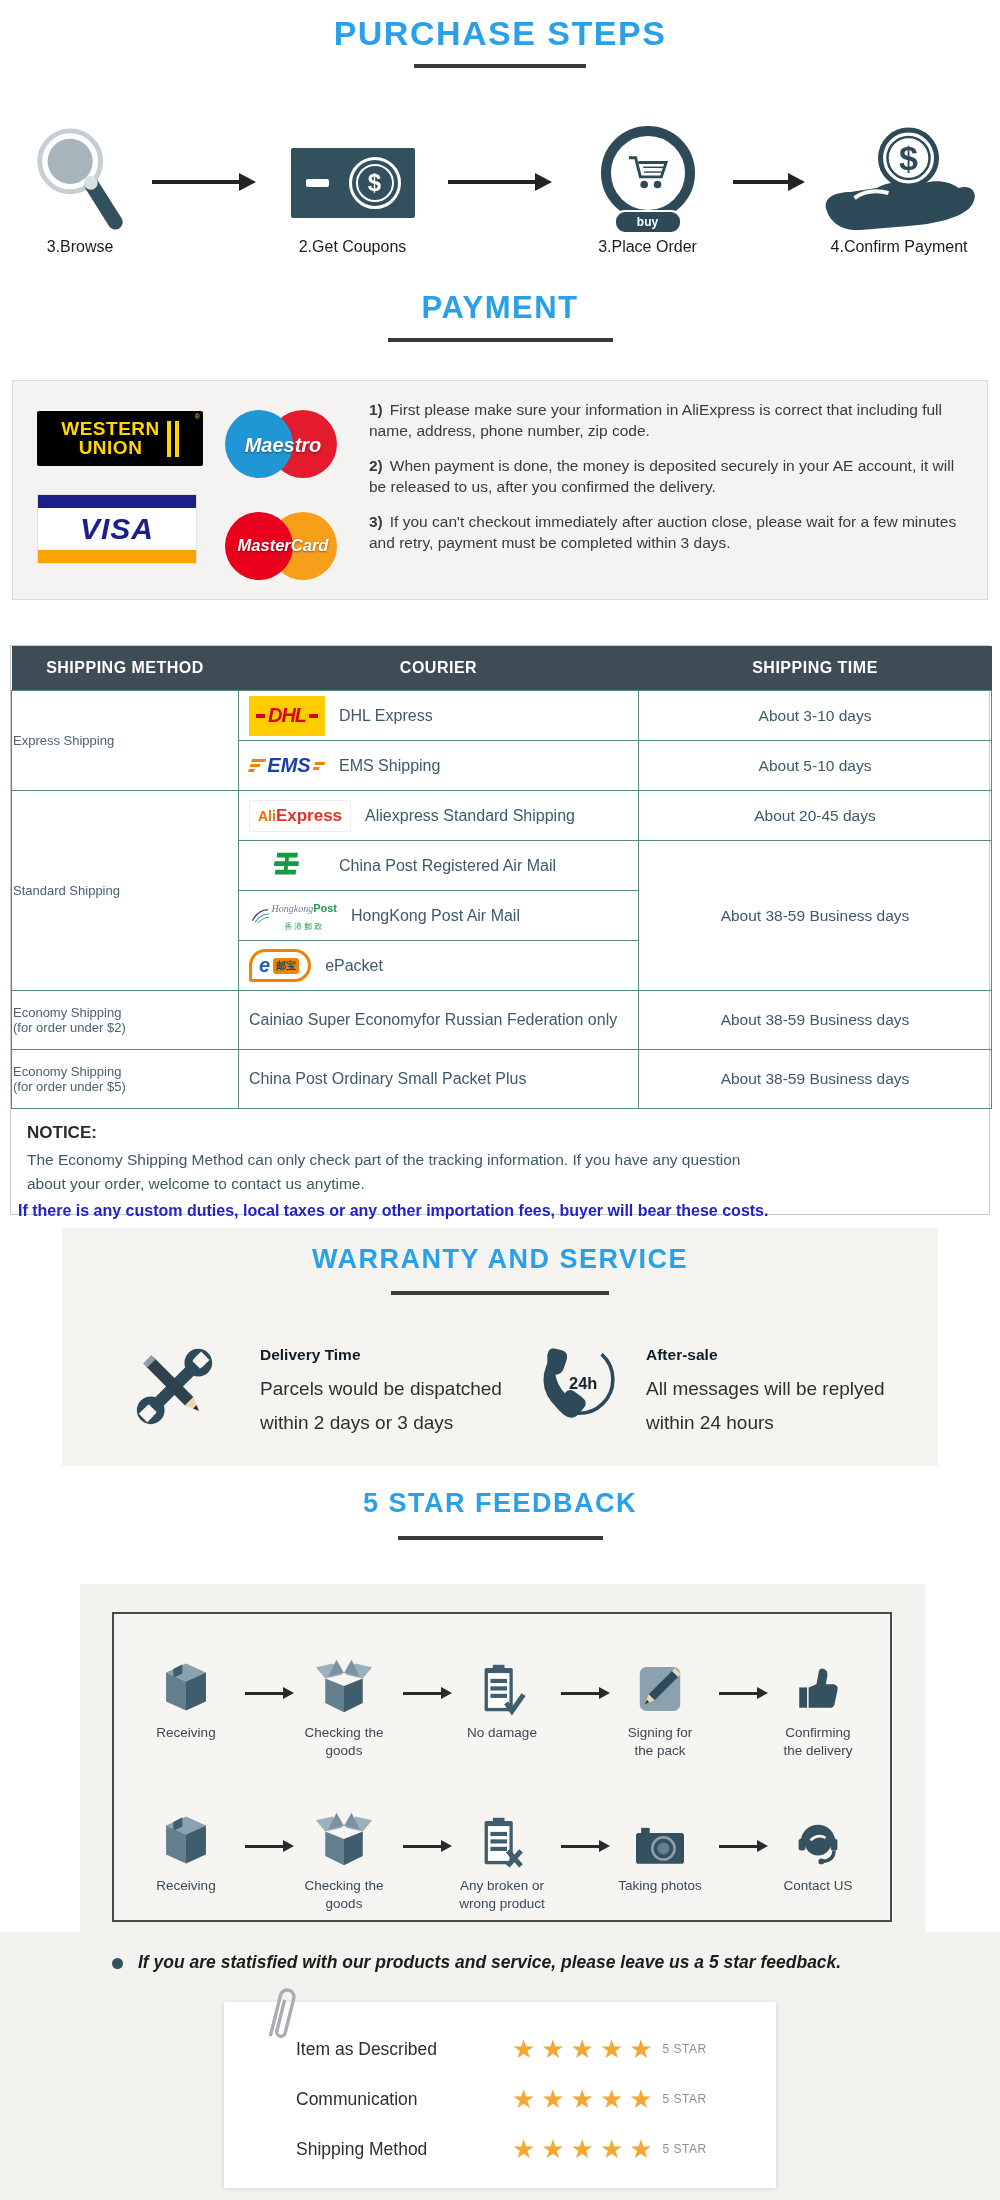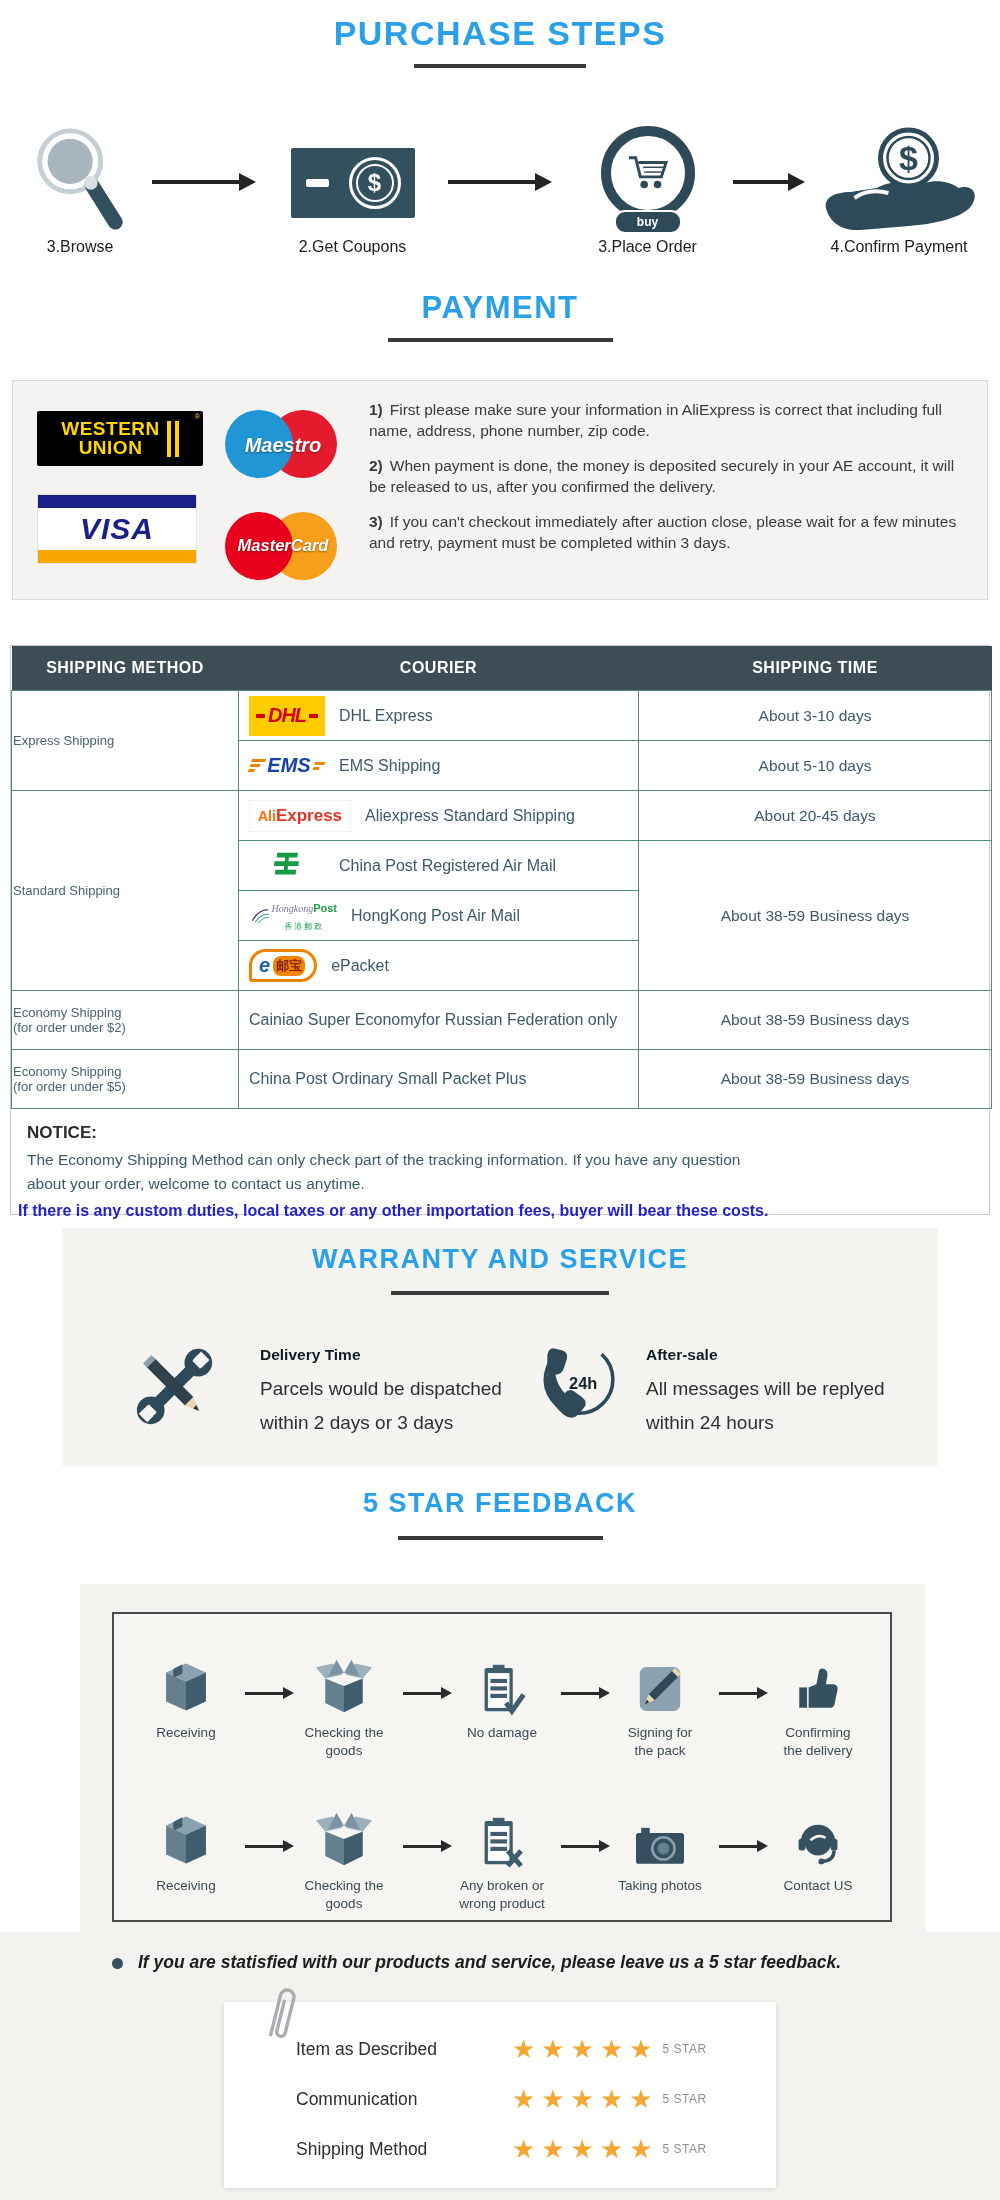--- a/index.html
+++ b/index.html
@@ -75,21 +75,21 @@
   .ali-b{color:#e43225;font-weight:bold;font-size:17px;}
   .cp-logo{width:76px;display:flex;justify-content:center;flex:0 0 auto;}
   .hk-logo{width:88px;display:flex;align-items:center;gap:2px;flex:0 0 auto;}
   .hk-text{line-height:1.05;text-align:center;}
   .hk-script{font-family:"Liberation Serif",serif;font-style:italic;font-size:10px;color:#7a7490;}
   .hk-post{font-size:11px;font-weight:bold;color:#1f9d4a;}
   .hk-cn{font-size:8px;color:#1f9d4a;letter-spacing:2px;}
   .ep-logo{border:3px solid #f08300;border-radius:22px 22px 22px 4px;padding:2px 9px 2px 7px;
     display:inline-flex;align-items:center;gap:3px;background:#fff;flex:0 0 auto;}
   .ep-e{color:#1b62b5;font-weight:bold;font-style:italic;font-size:20px;}
-  .ep-box{background:#f08300;color:#7f1d1d;font-weight:bold;font-size:13px;padding:1px 3px;border-radius:8px;}
+  .ep-box{background:#f08300;color:#0c4a6e;font-weight:bold;font-size:10px;padding:1px 3px;border-radius:3px;}
   .notice-pad{padding:14px 18px 18px 16px;}
   .notice-title{font-weight:bold;font-size:17px;color:#2b2b2b;margin-bottom:5px;}
   .notice-text{font-size:15.5px;color:#3c5a66;line-height:1.55;}
   .customs{color:#2222cc;font-weight:bold;font-size:16px;}
 
   
   .warranty-box{background:#f5f4f1;}
   .w-item-title{font-size:15.5px;font-weight:bold;color:#101c24;margin-bottom:8px;}
   .w-item-line{font-size:19px;color:#2f2f2f;line-height:1.8;}
 

